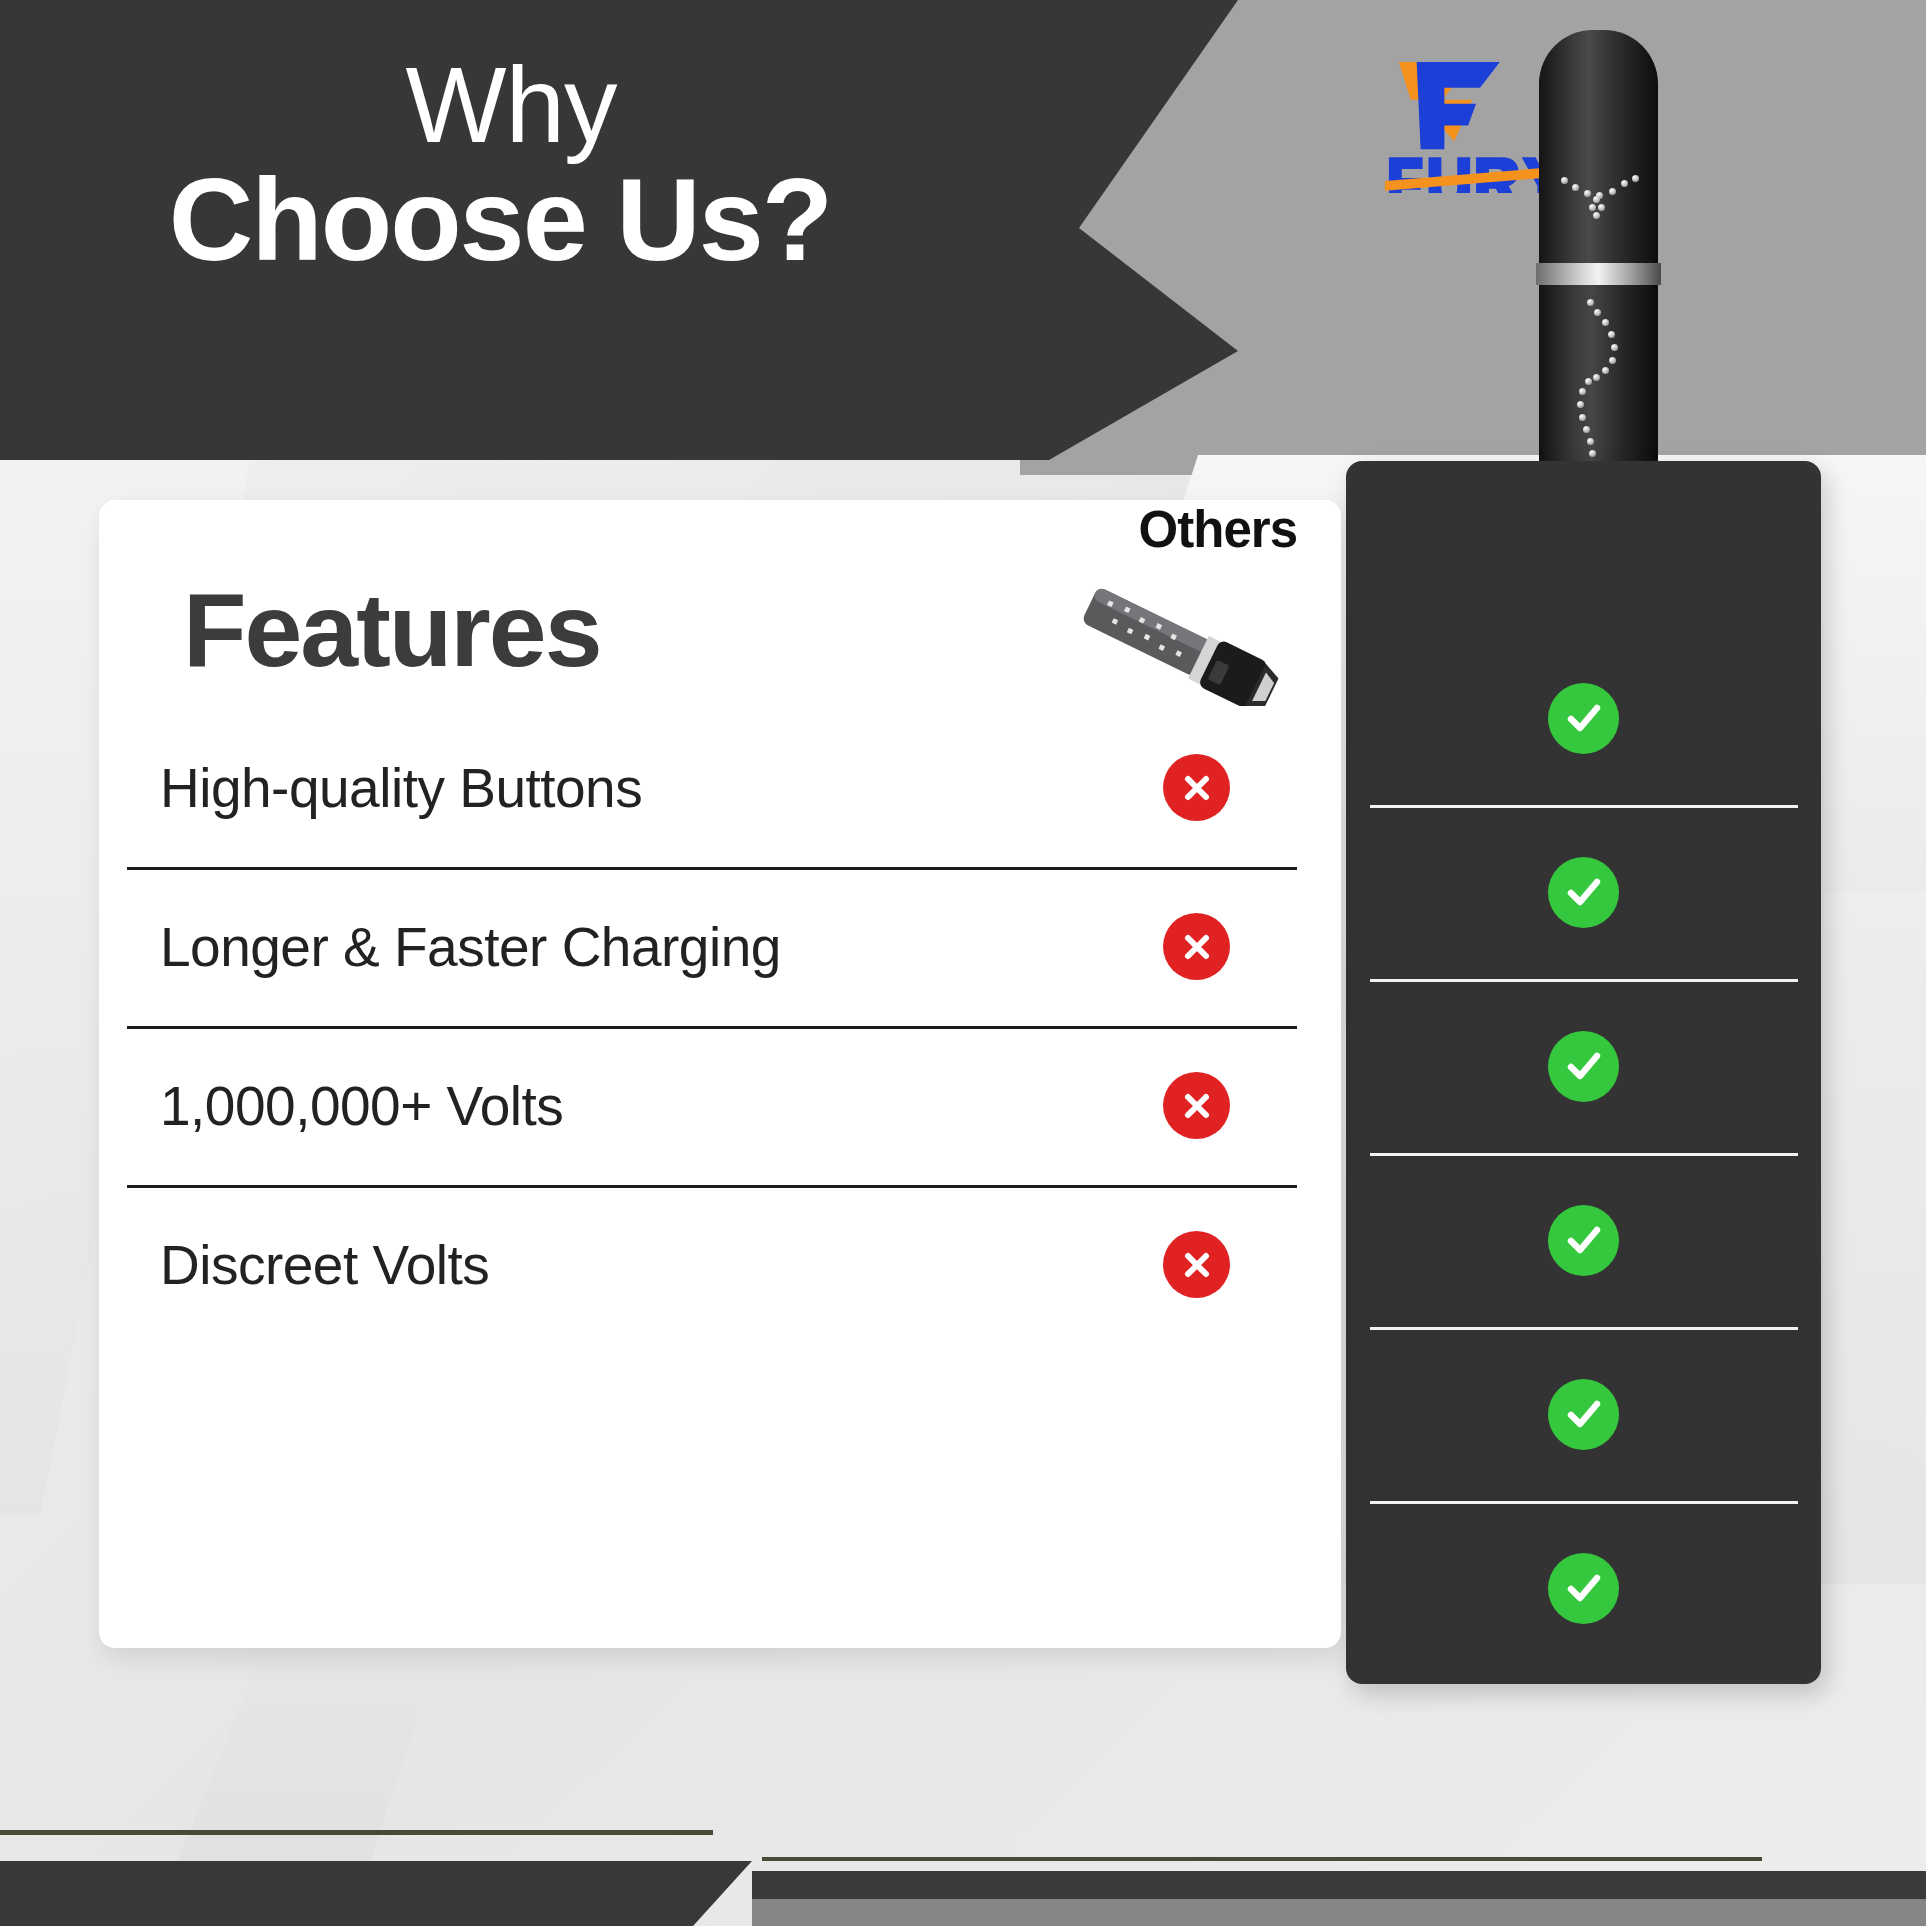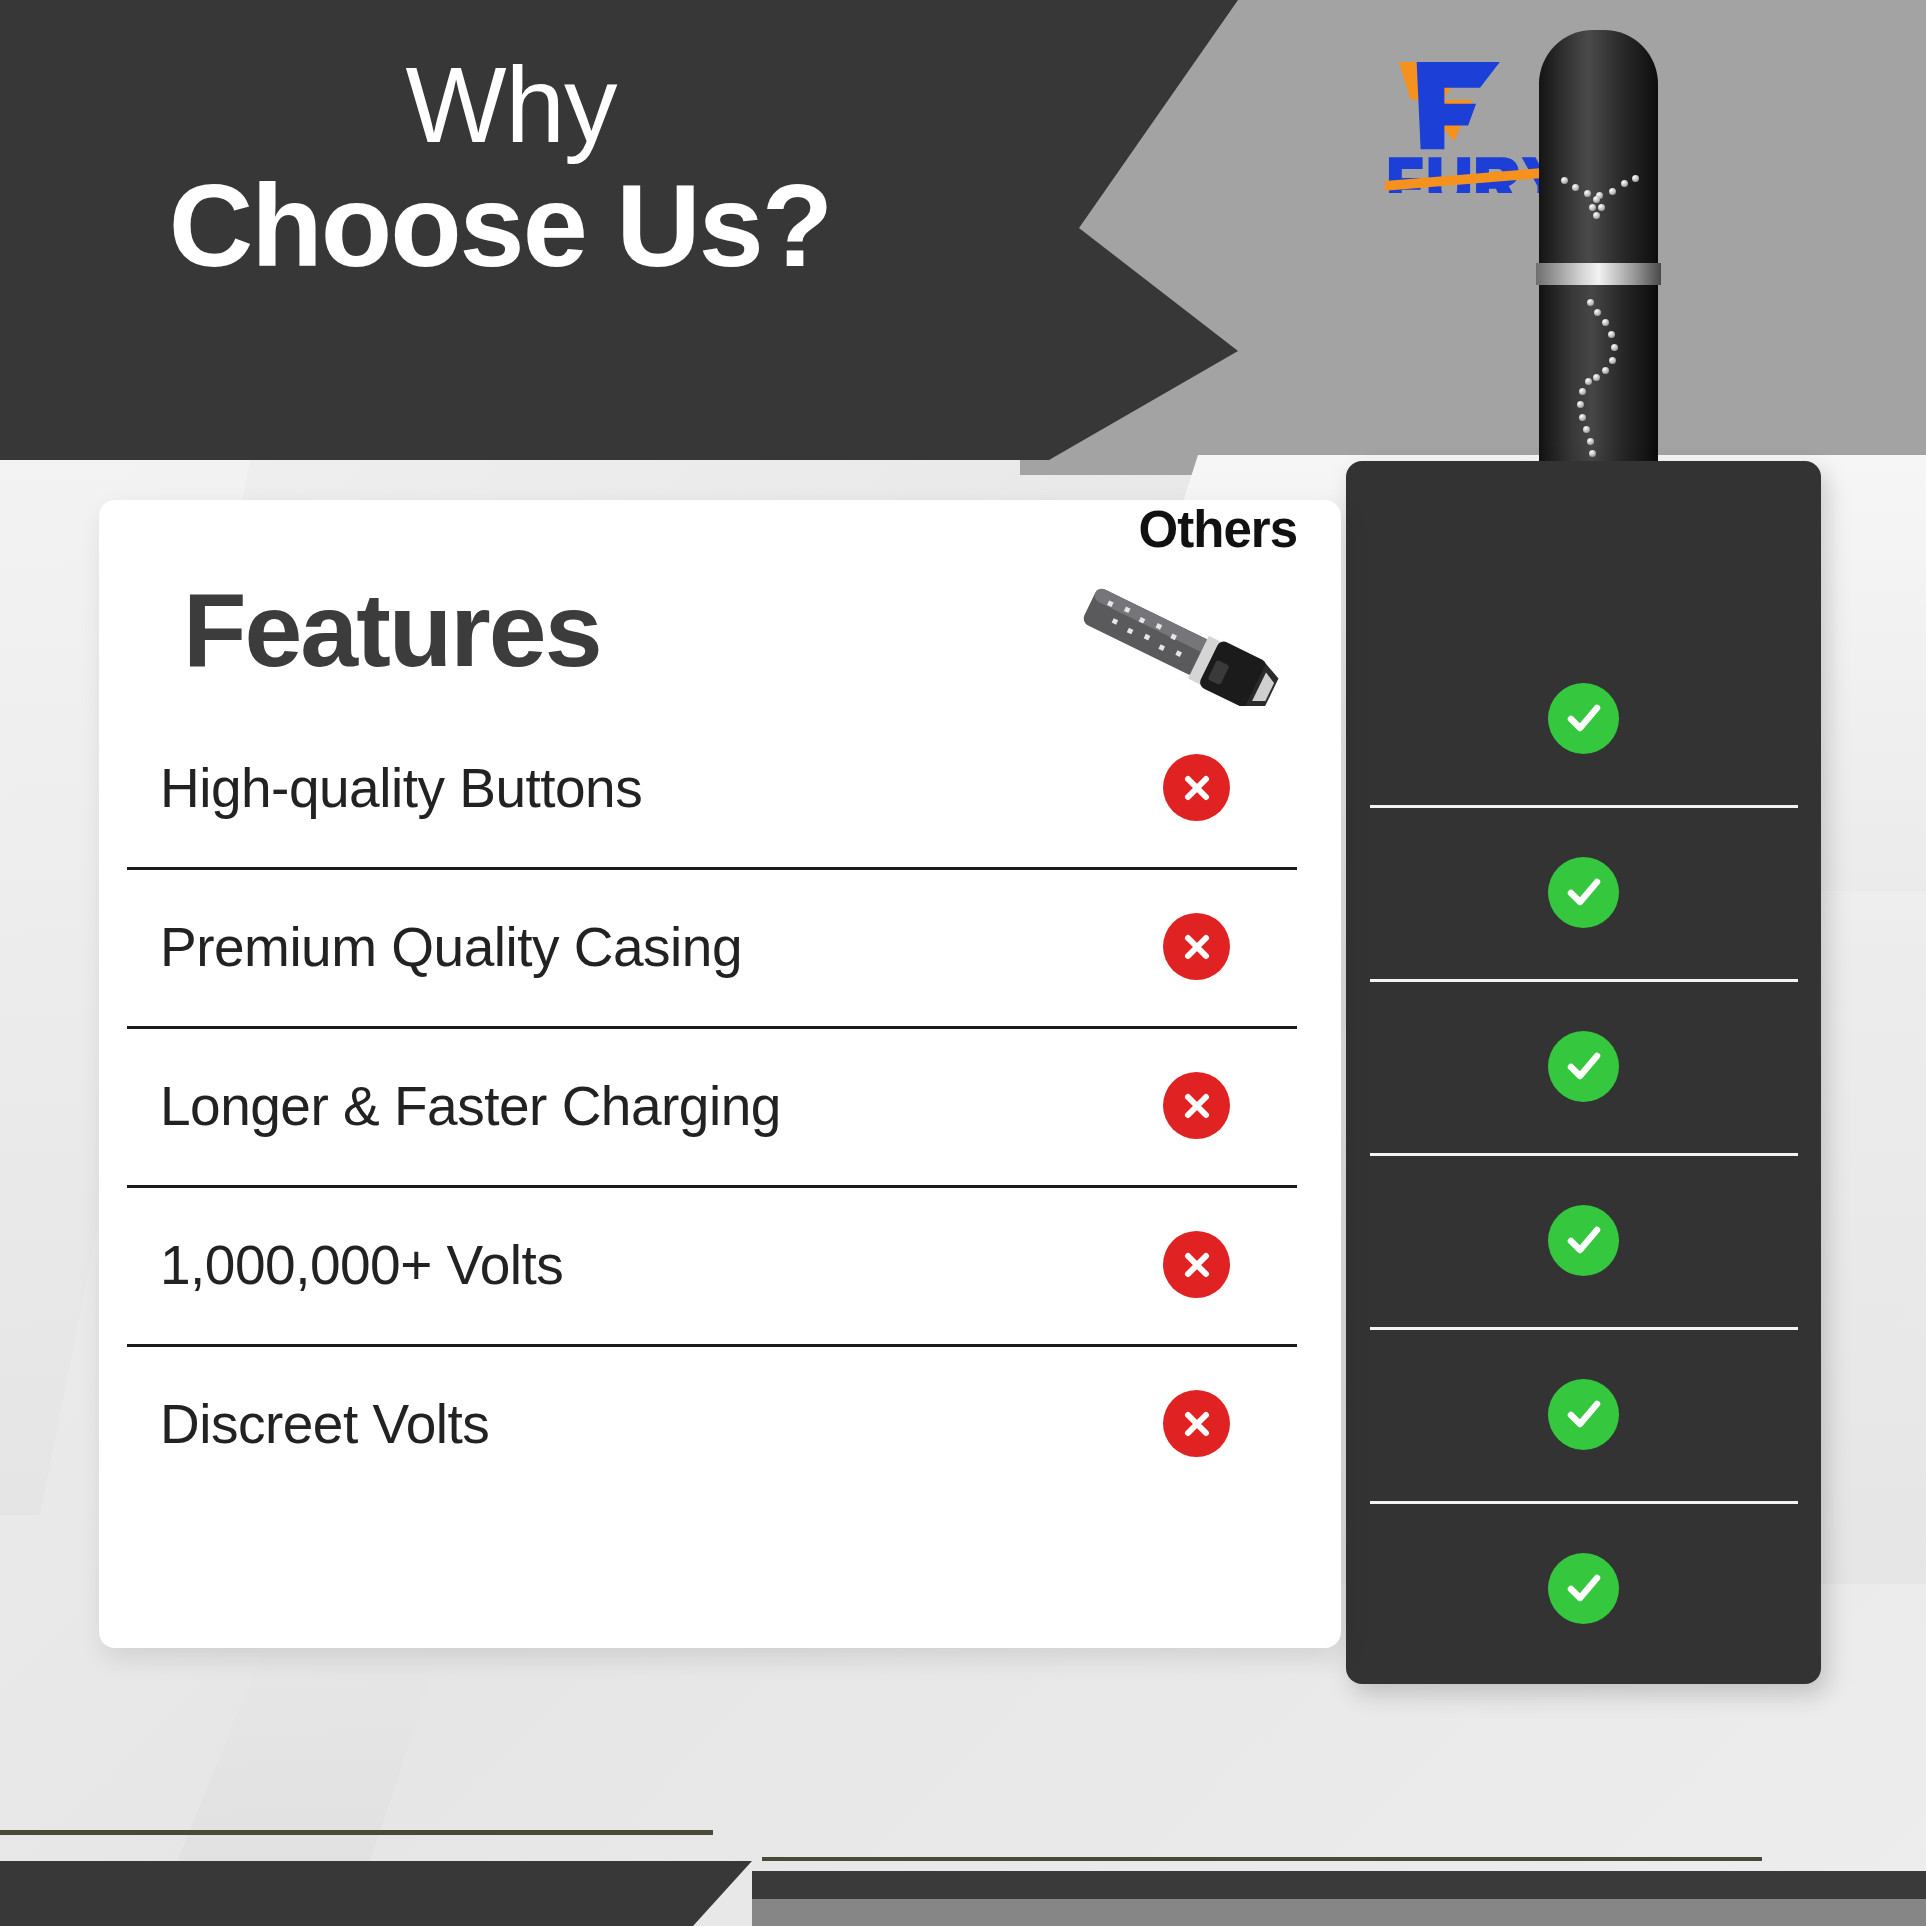--- a/index.html
+++ b/index.html
@@ -24,21 +24,21 @@
       clip-path:polygon(158px 0,327px 0,198px 386px,0 386px);opacity:.9;}
   .bg-diag-c{position:absolute;left:1089px;top:891px;width:838px;height:693px;
       background:linear-gradient(180deg,#efefef,#e3e3e3);
       clip-path:polygon(297px 0,838px 0,838px 693px,89px 693px);opacity:.7;}
 
   
   .header{position:absolute;left:0;top:0;width:1238px;height:460px;background:#373737;
       clip-path:polygon(0 0,1238px 0,1079px 228px,1238px 351px,1049px 460px,0 460px);}
   .header-title{position:absolute;left:0;top:51px;width:1000px;text-align:center;color:#fff;line-height:1.02;}
   .t-why{font-size:107px;font-weight:400;letter-spacing:-1px;display:block;padding-left:22px;}
-  .t-choose{font-size:117px;font-weight:700;letter-spacing:-2px;display:block;margin-top:6px;}
+  .t-choose{font-size:117px;font-weight:700;letter-spacing:-2px;display:block;}
 
   
   .bot-dark{position:absolute;left:0;top:1861px;width:752px;height:65px;background:#383838;
       clip-path:polygon(0 0,752px 0,693px 65px,0 65px);}
   .bot-line{position:absolute;left:0;top:1830px;width:713px;height:5px;background:#4a4a38;}
   .bot-strip{position:absolute;left:752px;top:1899px;width:1174px;height:28px;background:#868686;}
   .bot-dark2{position:absolute;left:752px;top:1871px;width:1174px;height:30px;background:#3a3a3a;}
   .bot-line2{position:absolute;left:762px;top:1857px;width:1000px;height:4px;background:#4a4a38;}
 
   
@@ -236,29 +236,20 @@
 
         <div class="row-label">High-quality Buttons</div>
         <div class="cross">
           <svg width="40" height="40" viewBox="0 0 40 40">
               <path d="M11 11 L29 29 M29 11 L11 29" stroke="#fff" stroke-width="6" stroke-linecap="round"></path>
             </svg>
         </div>
       </div>
       <div class="row">
         <div class="divider"></div>
-        <div class="row-label">Premium Quality Casing</div>
-        <div class="cross">
-          <svg width="40" height="40" viewBox="0 0 40 40">
-              <path d="M11 11 L29 29 M29 11 L11 29" stroke="#fff" stroke-width="6" stroke-linecap="round"></path>
-            </svg>
-        </div>
-      </div>
-      <div class="row">
-        <div class="divider"></div>
         <div class="row-label">Longer &amp; Faster Charging</div>
         <div class="cross">
           <svg width="40" height="40" viewBox="0 0 40 40">
               <path d="M11 11 L29 29 M29 11 L11 29" stroke="#fff" stroke-width="6" stroke-linecap="round"></path>
             </svg>
         </div>
       </div>
       <div class="row">
         <div class="divider"></div>
         <div class="row-label">1,000,000+ Volts</div>

